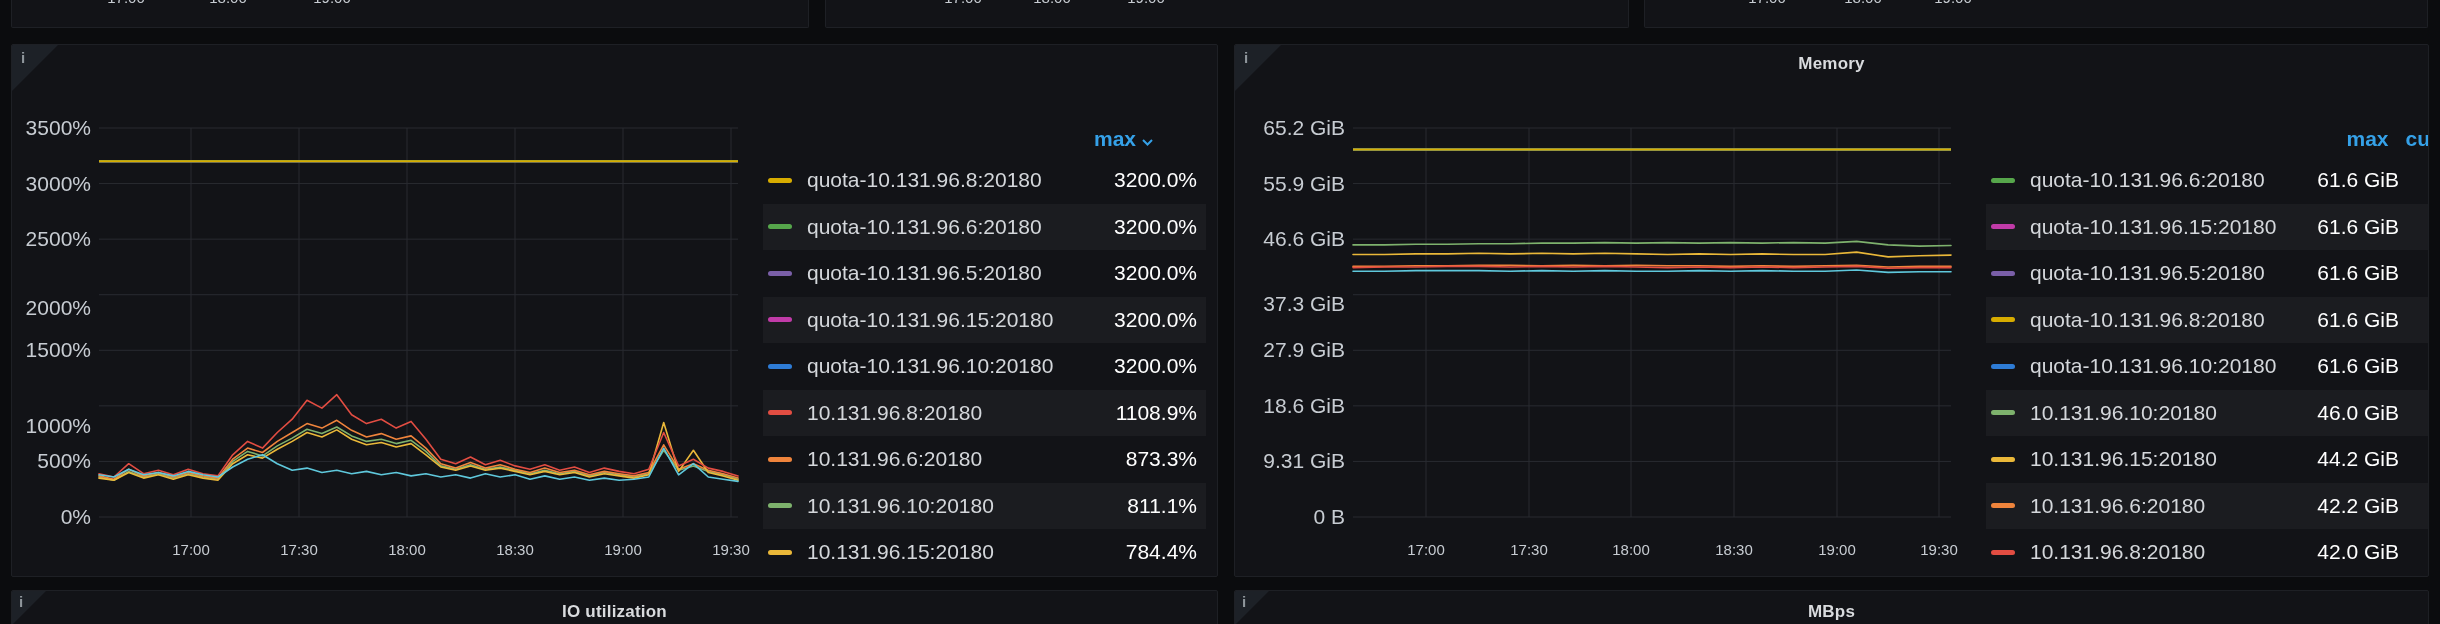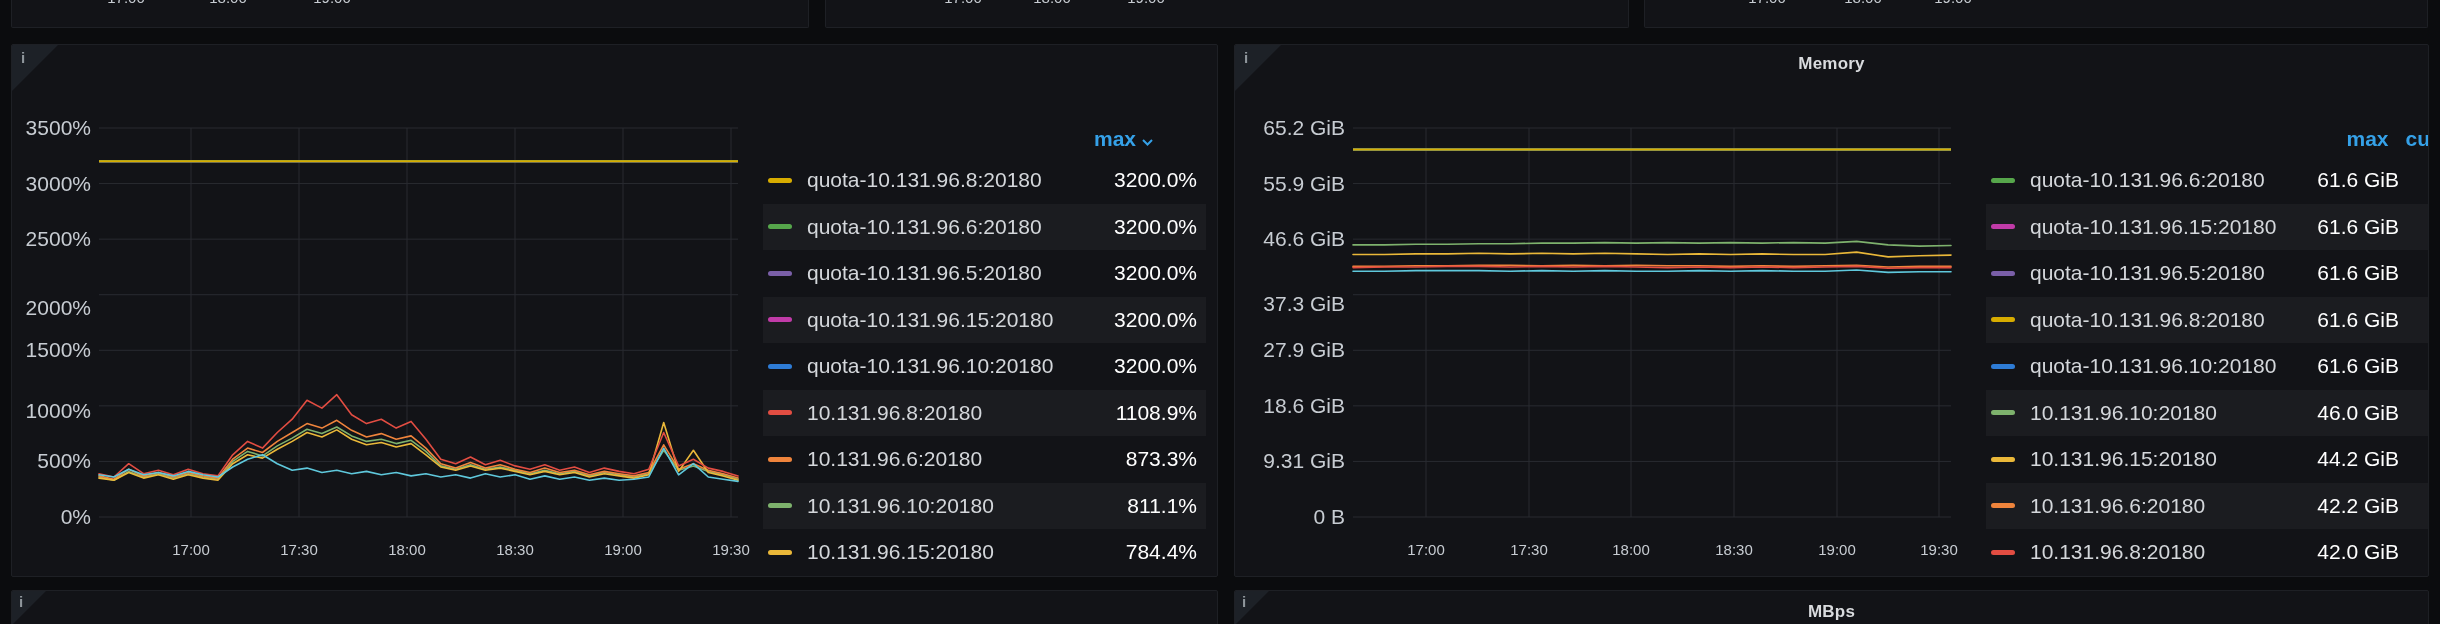--- a/index.html
+++ b/index.html
@@ -78,21 +78,21 @@
         <polyline points="87.0,433.1 101.9,435.3 116.7,427.5 131.6,433.1 146.4,429.8 161.3,434.2 176.2,429.8 191.0,433.1 205.9,435.3 220.7,418.7 235.6,409.8 250.5,413.1 265.3,404.2 280.2,396.4 295.0,387.5 309.9,392.0 324.8,384.9 339.6,394.2 354.5,399.8 369.3,397.5 384.2,402.0 399.1,398.6 413.9,409.8 428.8,422.0 443.7,425.3 458.5,420.9 473.4,425.3 488.2,423.1 503.1,426.4 518.0,429.8 532.8,426.4 547.7,429.8 562.5,427.5 577.4,432.0 592.3,428.7 607.1,430.9 622.0,433.1 636.8,429.8 651.7,377.5 666.6,426.4 681.4,405.3 696.3,427.5 711.1,430.9 726.0,435.3" fill="none" stroke="#eab839" stroke-width="1.6" stroke-linejoin="round" stroke-linecap="round"></polyline>
         <polyline points="87.0,428.7 101.9,432.0 116.7,418.7 131.6,428.7 146.4,425.3 161.3,429.8 176.2,424.2 191.0,428.7 205.9,430.9 220.7,409.8 235.6,396.4 250.5,403.1 265.3,387.5 280.2,374.2 295.0,355.3 309.9,363.1 324.8,349.7 339.6,369.7 354.5,378.6 369.3,374.2 384.2,383.1 399.1,376.4 413.9,394.2 428.8,414.2 443.7,418.7 458.5,412.0 473.4,419.8 488.2,415.3 503.1,420.9 518.0,424.2 532.8,419.8 547.7,425.3 562.5,422.0 577.4,427.5 592.3,423.1 607.1,426.4 622.0,428.7 636.8,424.2 651.7,387.5 666.6,420.9 681.4,414.2 696.3,423.1 711.1,426.4 726.0,430.9" fill="none" stroke="#e24d42" stroke-width="1.6" stroke-linejoin="round" stroke-linecap="round"></polyline>
         <polyline points="87.0,429.8 101.9,432.0 116.7,424.2 131.6,429.8 146.4,427.5 161.3,430.9 176.2,426.4 191.0,429.8 205.9,432.0 220.7,422.0 235.6,414.2 250.5,409.8 265.3,418.7 280.2,425.3 295.0,423.1 309.9,427.5 324.8,425.3 339.6,428.7 354.5,426.4 369.3,429.8 384.2,427.5 399.1,430.9 413.9,428.7 428.8,432.0 443.7,429.8 458.5,433.1 473.4,428.7 488.2,432.0 503.1,429.8 518.0,434.2 532.8,430.9 547.7,434.2 562.5,432.0 577.4,435.3 592.3,433.1 607.1,435.3 622.0,434.2 636.8,432.0 651.7,403.1 666.6,429.8 681.4,418.7 696.3,432.0 711.1,434.2 726.0,436.4" fill="none" stroke="#5fc8dc" stroke-width="1.6" stroke-linejoin="round" stroke-linecap="round"></polyline>
       </svg>
     <div class="ticks">
         <div class="ytick" style="left: -6px; top: 74px;">3500%</div>
         <div class="ytick" style="left: -6px; top: 129.571px;">3000%</div>
         <div class="ytick" style="left: -6px; top: 185.143px;">2500%</div>
         <div class="ytick" style="left: -6px; top: 254px;">2000%</div>
         <div class="ytick" style="left: -6px; top: 296.286px;">1500%</div>
-        <div class="ytick" style="left: -6px; top: 357px;">1000%</div>
+        <div class="ytick" style="left: -6px; top: 372px;">1000%</div>
         <div class="ytick" style="left: -6px; top: 407.429px;">500%</div>
         <div class="ytick" style="left: -6px; top: 463px;">0%</div>
         <div class="xtick" style="left: 147px; top: 496px;">17:00</div>
         <div class="xtick" style="left: 255px; top: 496px;">17:30</div>
         <div class="xtick" style="left: 363px; top: 496px;">18:00</div>
         <div class="xtick" style="left: 471px; top: 496px;">18:30</div>
         <div class="xtick" style="left: 579px; top: 496px;">19:00</div>
         <div class="xtick" style="left: 687px; top: 496px;">19:30</div>
       </div>
     <div class="legend" style="left:751px;top:82px;width:443px;">
@@ -246,20 +246,21 @@
           <span class="llabel" style="margin-left: 15px;">10.131.96.8:20180</span>
           <span class="lval" style="padding-right: 31px;">42.0 GiB</span>
         </div>
       </div>
   </section>
 
   <section class="panel" id="stub-bottom-0" style="left:11px;top:590px;width:1207px;height:60px;">
     <div class="corner" style="width:34px;height:34px;">
       <i class="ig" style="top:2px;left:7px;">i</i>
     </div>
+    <div class="panel-title" style="top:11px;">IO utilization</div>
   </section>
   <section class="panel" id="stub-bottom-1" style="left:1234px;top:590px;width:1195px;height:60px;">
     <div class="corner" style="width:34px;height:34px;">
       <i class="ig" style="top:2px;left:7px;">i</i>
     </div>
     <div class="panel-title" style="top:11px;">MBps</div>
   </section>
 
 </div>
 

